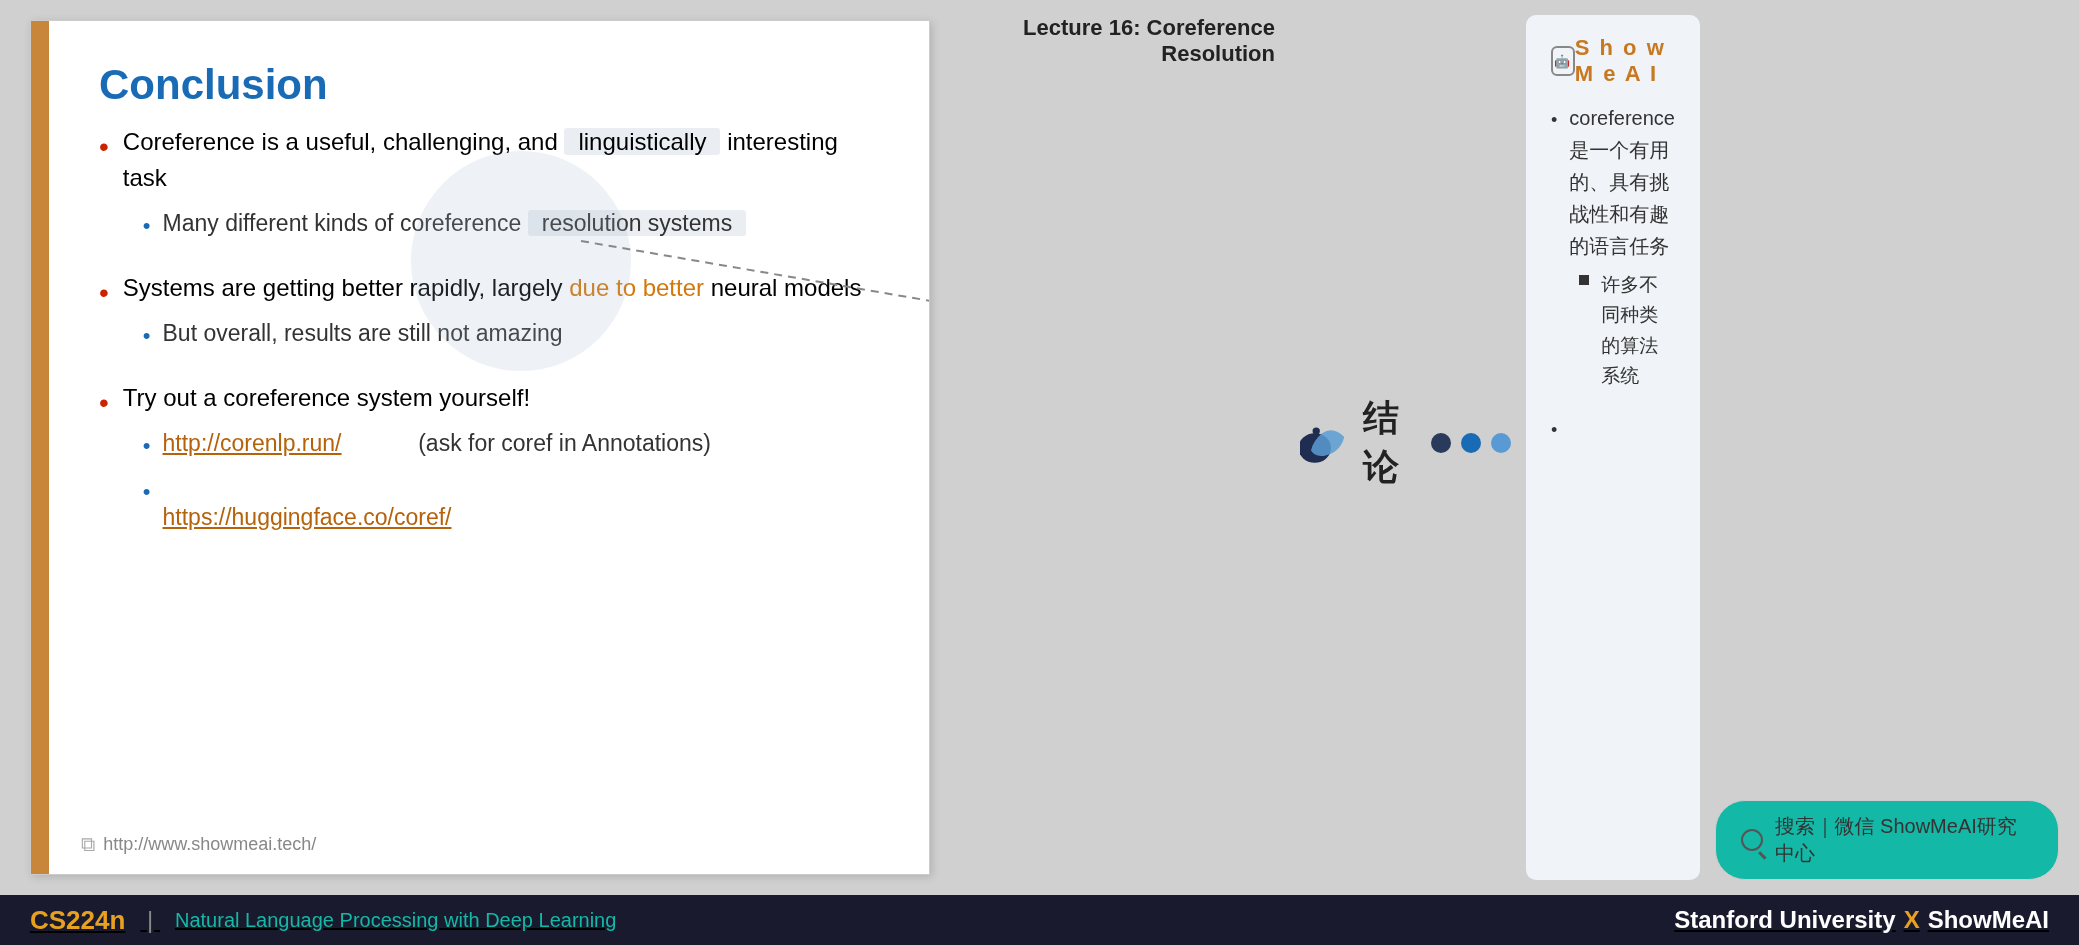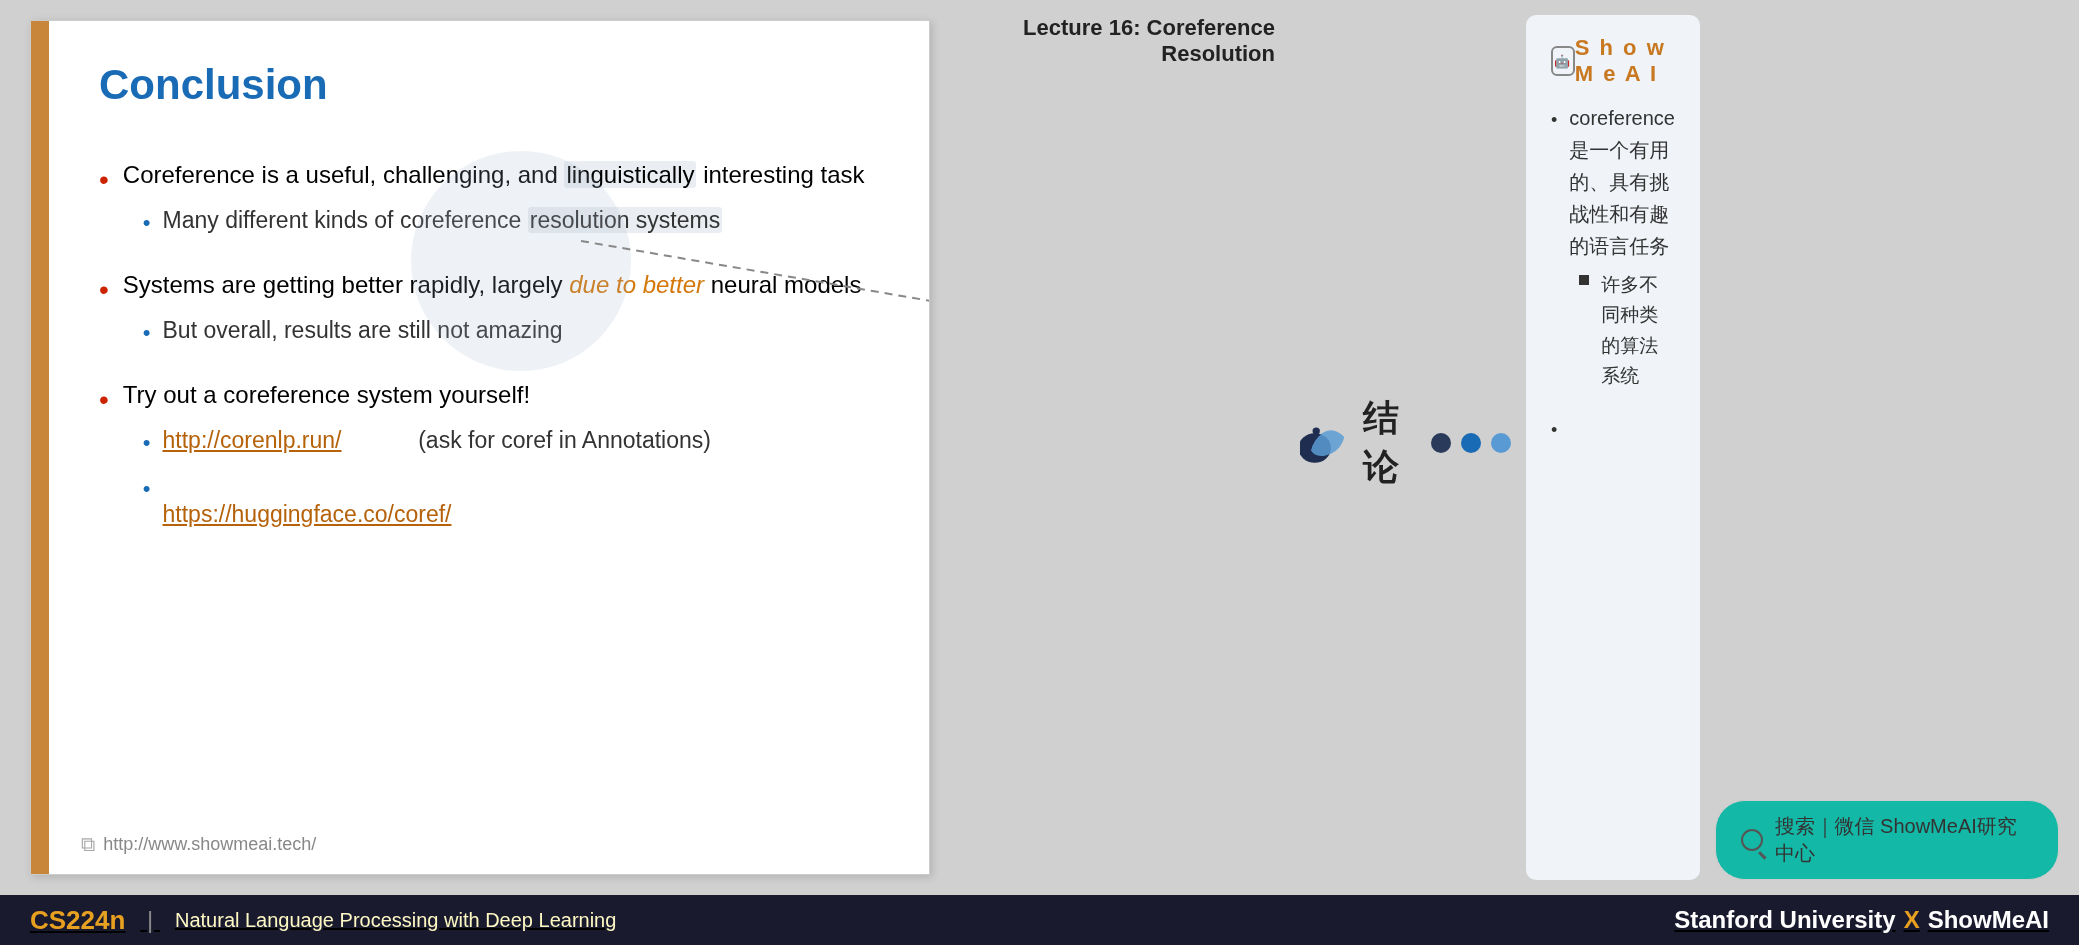--- a/index.html
+++ b/index.html
@@ -42,21 +42,21 @@
 
     .slide-content {
       padding: 40px 50px 40px 50px;
       margin-left: 18px;
     }
 
     .slide-title {
       font-size: 42px;
       font-weight: bold;
       color: #1a6bb5;
-      margin-bottom: 48px;
+      margin-bottom: 15px;
     }
 
     .slide-bullets {
       list-style: none;
       font-size: 24px;
       line-height: 1.5;
     }
 
     .slide-bullets > li {
       margin-bottom: 18px;
@@ -96,26 +96,25 @@
 
     .link-text {
       color: #b5620a;
       text-decoration: underline;
       margin-top: 28px;
     }
 
     .highlight-gray {
       background: rgba(150,170,190,0.2);
       border-radius: 3px;
-      padding: 0 2px;
+      padding: 0 14px;
     }
 
     .highlight-orange {
       color: #d4780a;
-      font-style: italic;
     }
 
     
     .watermark-circle {
       position: absolute;
       width: 220px;
       height: 220px;
       border-radius: 50%;
       background: rgba(160,180,200,0.18);
       top: 130px;
@@ -335,21 +334,21 @@
       font-size: 26px;
     }
 
     .bottom-divider {
       color: #888;
       margin: 0 15px;
       font-size: 24px;
     }
 
     .course-name {
-      color: #fef9c3;
+      color: #14b8a6;
       font-size: 20px;
     }
 
     .bottom-right {
       margin-left: auto;
       display: flex;
       align-items: center;
       gap: 8px;
       font-size: 24px;
       color: white;

